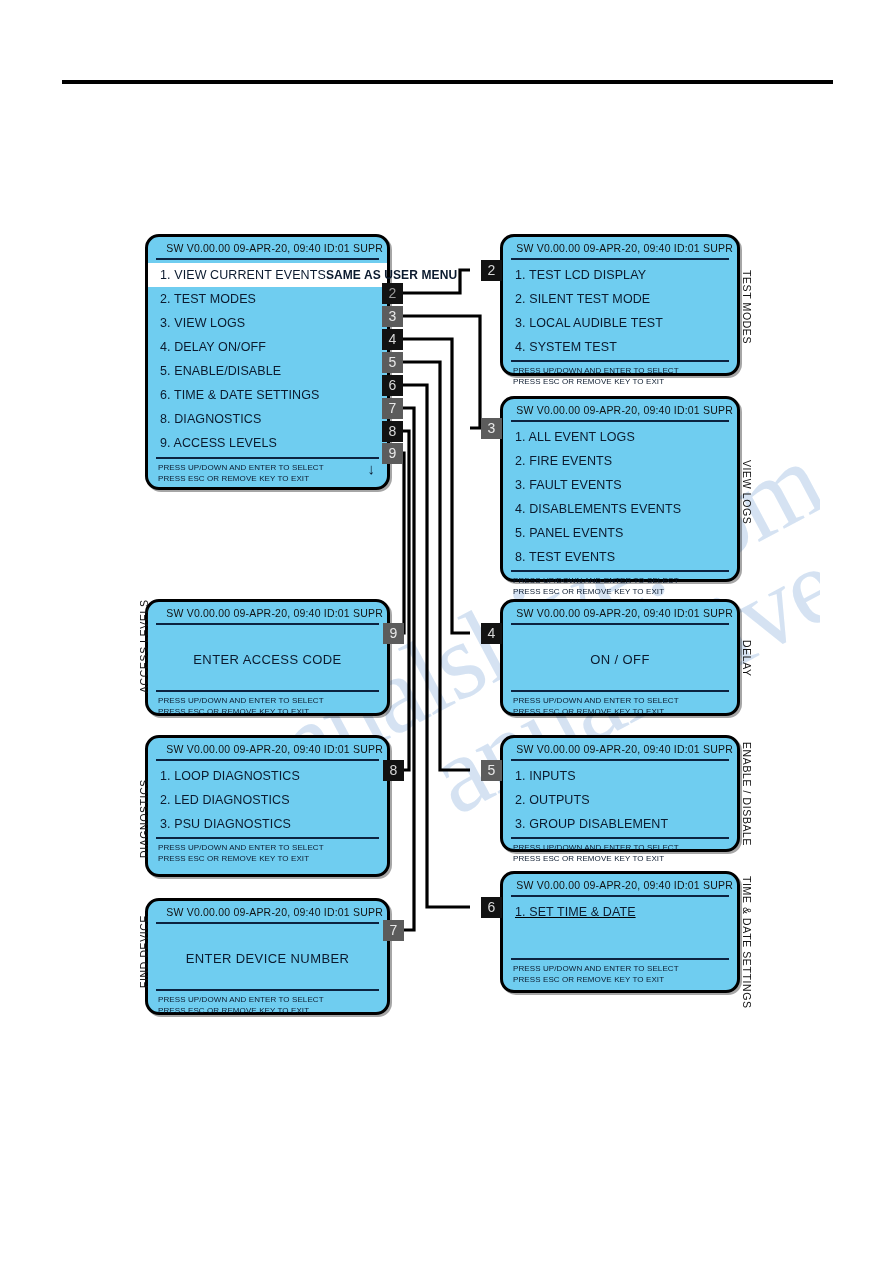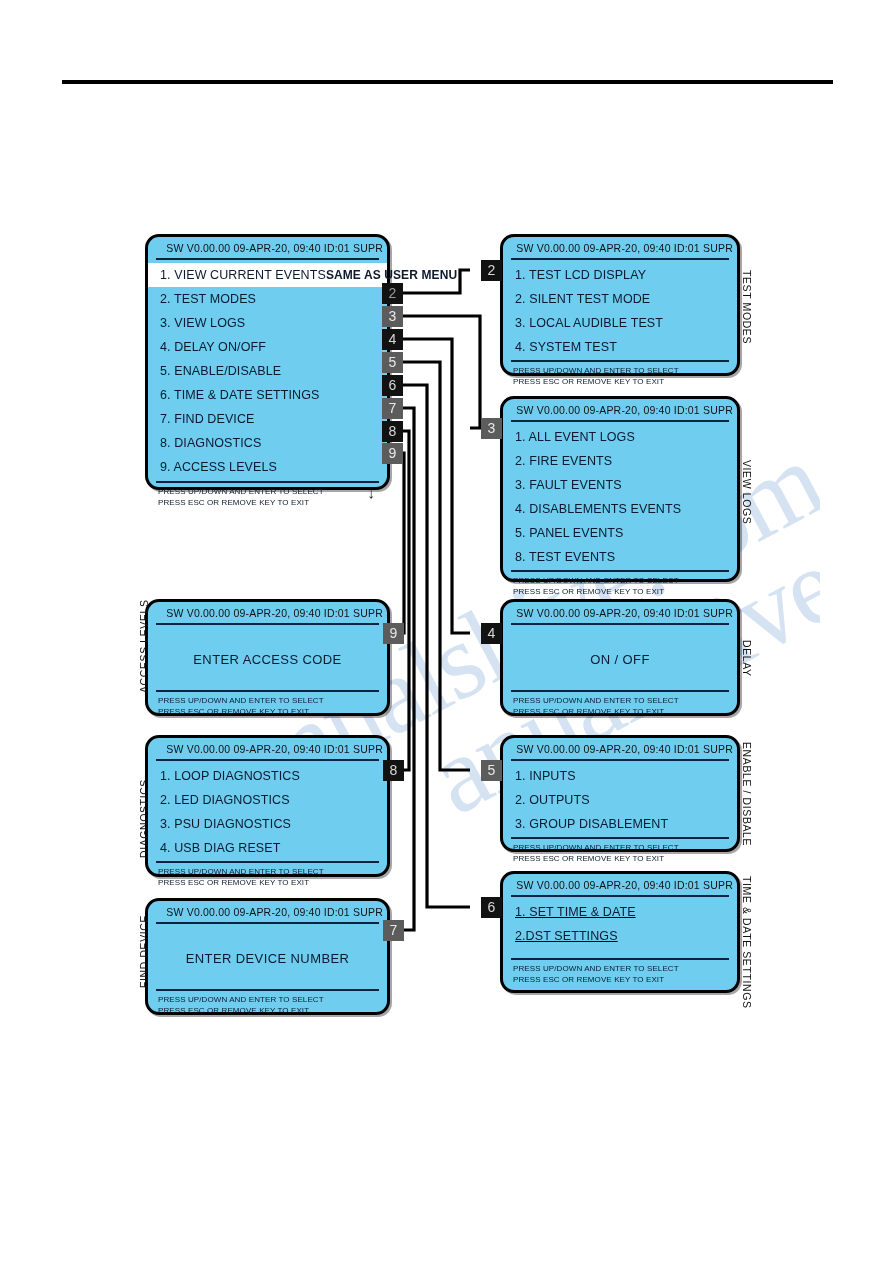--- a/index.html
+++ b/index.html
@@ -174,21 +174,20 @@
     <div class="body">
       <div class="row sel">
         <span>1. VIEW CURRENT EVENTS</span>
         <span class="note">SAME AS USER MENU</span>
       </div>
       <div class="row">2. TEST MODES</div>
       <div class="row">3. VIEW LOGS</div>
       <div class="row">4. DELAY ON/OFF</div>
       <div class="row">5. ENABLE/DISABLE</div>
       <div class="row">6. TIME &amp; DATE SETTINGS</div>
-      <div class="row">7. FIND DEVICE</div>
       <div class="row">8. DIAGNOSTICS</div>
       <div class="row">9. ACCESS LEVELS</div>
     </div>
     <div class="rule" style="margin-top:2px;"></div>
     <div class="ftr">
       <div>PRESS UP/DOWN AND ENTER TO SELECT</div>
       <div>PRESS ESC OR REMOVE KEY TO EXIT</div>
       <div class="arrow">↓</div>
     </div>
   </div>
@@ -273,21 +272,20 @@
   </div>
   <div class="vlabel right" style="left:753px;top:742px;">ENABLE / DISBALE</div>
 
   <div class="panel" style="left:145px;top:735px;width:245px;height:142px;">
     <div class="hdr">SW V0.00.00   09-APR-20, 09:40   ID:01   SUPR</div>
     <div class="rule"></div>
     <div class="body">
       <div class="row">1. LOOP DIAGNOSTICS</div>
       <div class="row">2. LED DIAGNOSTICS</div>
       <div class="row">3. PSU DIAGNOSTICS</div>
-      <div class="row">4. USB DIAG RESET</div>
     </div>
     <div class="rule" style="margin-top:1px;"></div>
     <div class="ftr">
       <div>PRESS UP/DOWN AND ENTER TO SELECT</div>
       <div>PRESS ESC OR REMOVE KEY TO EXIT</div>
     </div>
   </div>
   <div class="vlabel left" style="left:138px;top:858px;">DIAGNOSTICS</div>
 
   <div class="panel" style="left:145px;top:898px;width:245px;height:117px;">
@@ -302,21 +300,20 @@
       <div>PRESS ESC OR REMOVE KEY TO EXIT</div>
     </div>
   </div>
   <div class="vlabel left" style="left:138px;top:988px;">FIND DEVICE</div>
 
   <div class="panel" style="left:500px;top:871px;width:240px;height:122px;">
     <div class="hdr">SW V0.00.00   09-APR-20, 09:40   ID:01   SUPR</div>
     <div class="rule"></div>
     <div class="body" style="height:58px;text-decoration:underline;">
       <div class="row">1. SET TIME &amp; DATE</div>
-      <div class="row">2.DST SETTINGS</div>
     </div>
     <div class="rule"></div>
     <div class="ftr">
       <div>PRESS UP/DOWN AND ENTER TO SELECT</div>
       <div>PRESS ESC OR REMOVE KEY TO EXIT</div>
     </div>
   </div>
   <div class="vlabel right" style="left:753px;top:876px;">TIME &amp; DATE SETTINGS</div>
 
   <div class="badge" style="left:382px;top:283px;">2</div>

